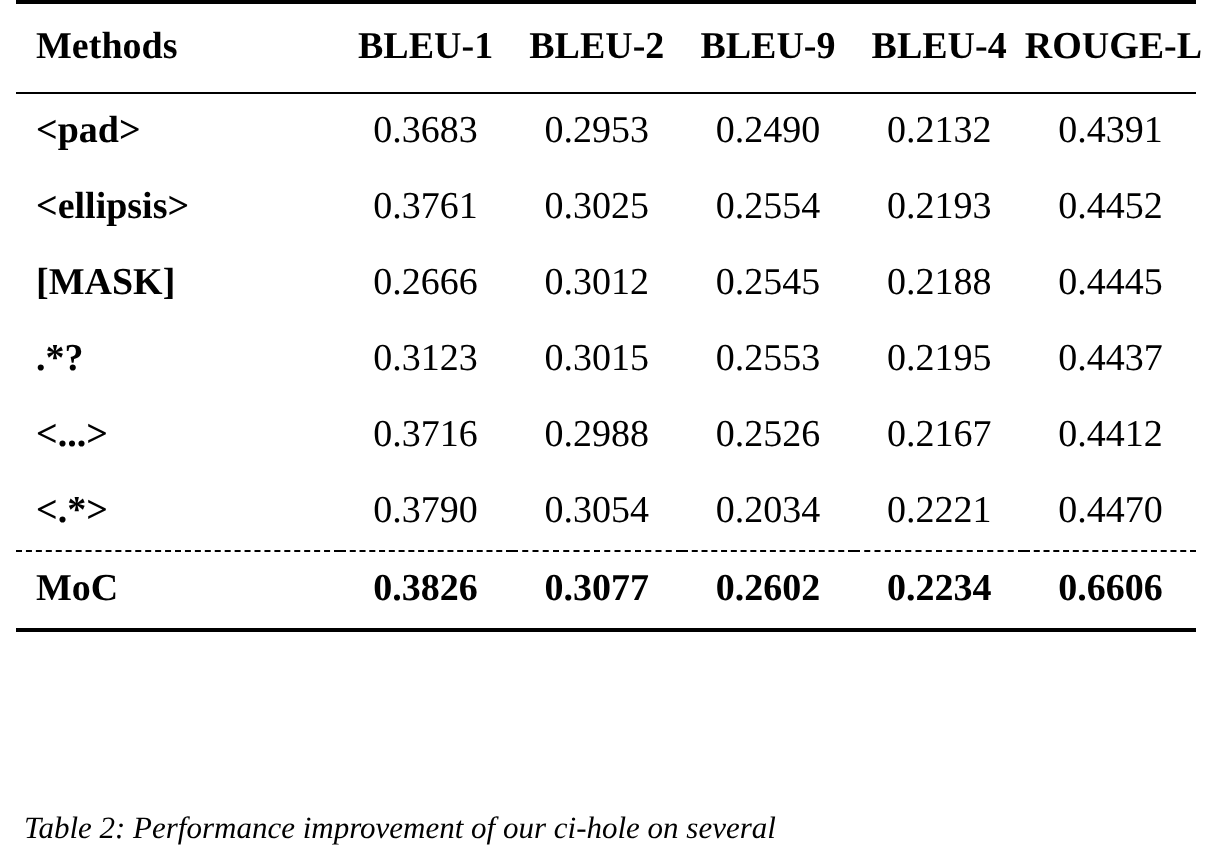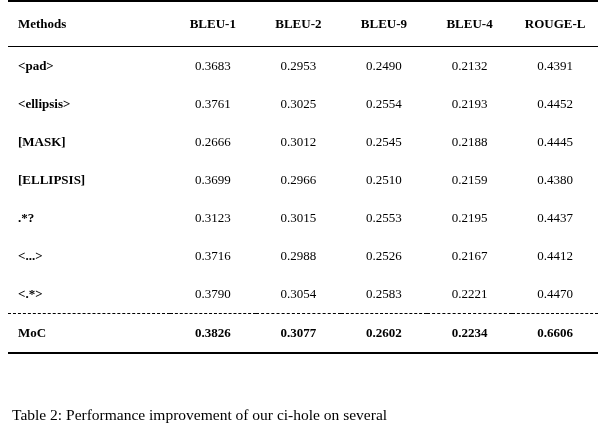--- a/index.html
+++ b/index.html
@@ -22,21 +22,21 @@
     padding: 0 8px;
   }
   table.results {
     width: 590px;
     margin: 0 auto;
     border-collapse: collapse;
     table-layout: fixed;
   }
   table.results th,
   table.results td {
-    font-size: 13px;
+    font-size: 19px;
     text-align: center;
     padding: 0;
     height: 38px;
     vertical-align: middle;
     white-space: nowrap;
   }
   table.results th {
     font-weight: bold;
     height: 44px;
   }
@@ -65,20 +65,21 @@
     position: absolute;
     left: 12px;
     bottom: 2px;
     font-size: 15.5px;
     line-height: 19px;
     width: 580px;
     text-align: left;
     color: #000;
     white-space: nowrap;
     overflow: hidden;
+    font-style: italic;
   }
 </style>
 </head>
 <body>
 
 <div class="page">
   <table class="results">
     <thead>
       <tr class="rule-top rule-head">
         <th class="col-method">Methods</th>
@@ -108,48 +109,40 @@
       </tr>
       <tr>
         <td class="col-method">[MASK]</td>
         <td>0.2666</td>
         <td>0.3012</td>
         <td>0.2545</td>
         <td>0.2188</td>
         <td>0.4445</td>
       </tr>
       <tr>
-        <td class="col-method">[ELLIPSIS]</td>
-        <td>0.3699</td>
-        <td>0.2966</td>
-        <td>0.2510</td>
-        <td>0.2159</td>
-        <td>0.4380</td>
-      </tr>
-      <tr>
         <td class="col-method">.*?</td>
         <td>0.3123</td>
         <td>0.3015</td>
         <td>0.2553</td>
         <td>0.2195</td>
         <td>0.4437</td>
       </tr>
       <tr>
         <td class="col-method">&lt;...&gt;</td>
         <td>0.3716</td>
         <td>0.2988</td>
         <td>0.2526</td>
         <td>0.2167</td>
         <td>0.4412</td>
       </tr>
       <tr>
         <td class="col-method">&lt;.*&gt;</td>
         <td>0.3790</td>
         <td>0.3054</td>
-        <td>0.2583</td>
+        <td>0.2034</td>
         <td>0.2221</td>
         <td>0.4470</td>
       </tr>
       <tr class="dashed-row rule-bottom">
         <td class="col-method">MoC</td>
         <td class="bold-cell">0.3826</td>
         <td class="bold-cell">0.3077</td>
         <td class="bold-cell">0.2602</td>
         <td class="bold-cell">0.2234</td>
         <td class="bold-cell">0.6606</td>

